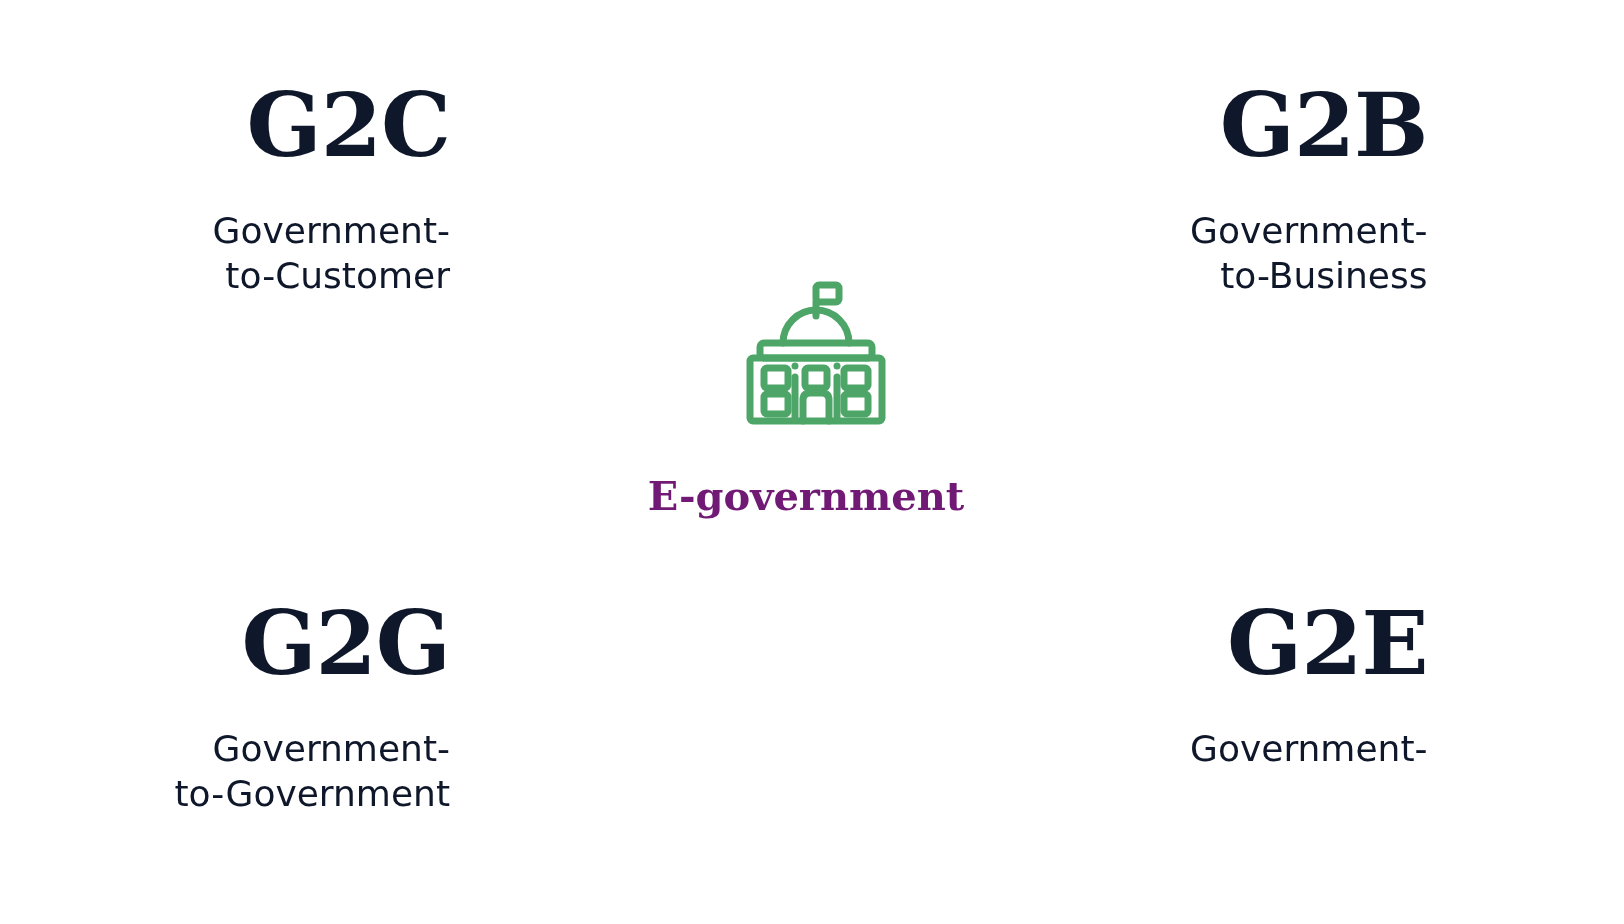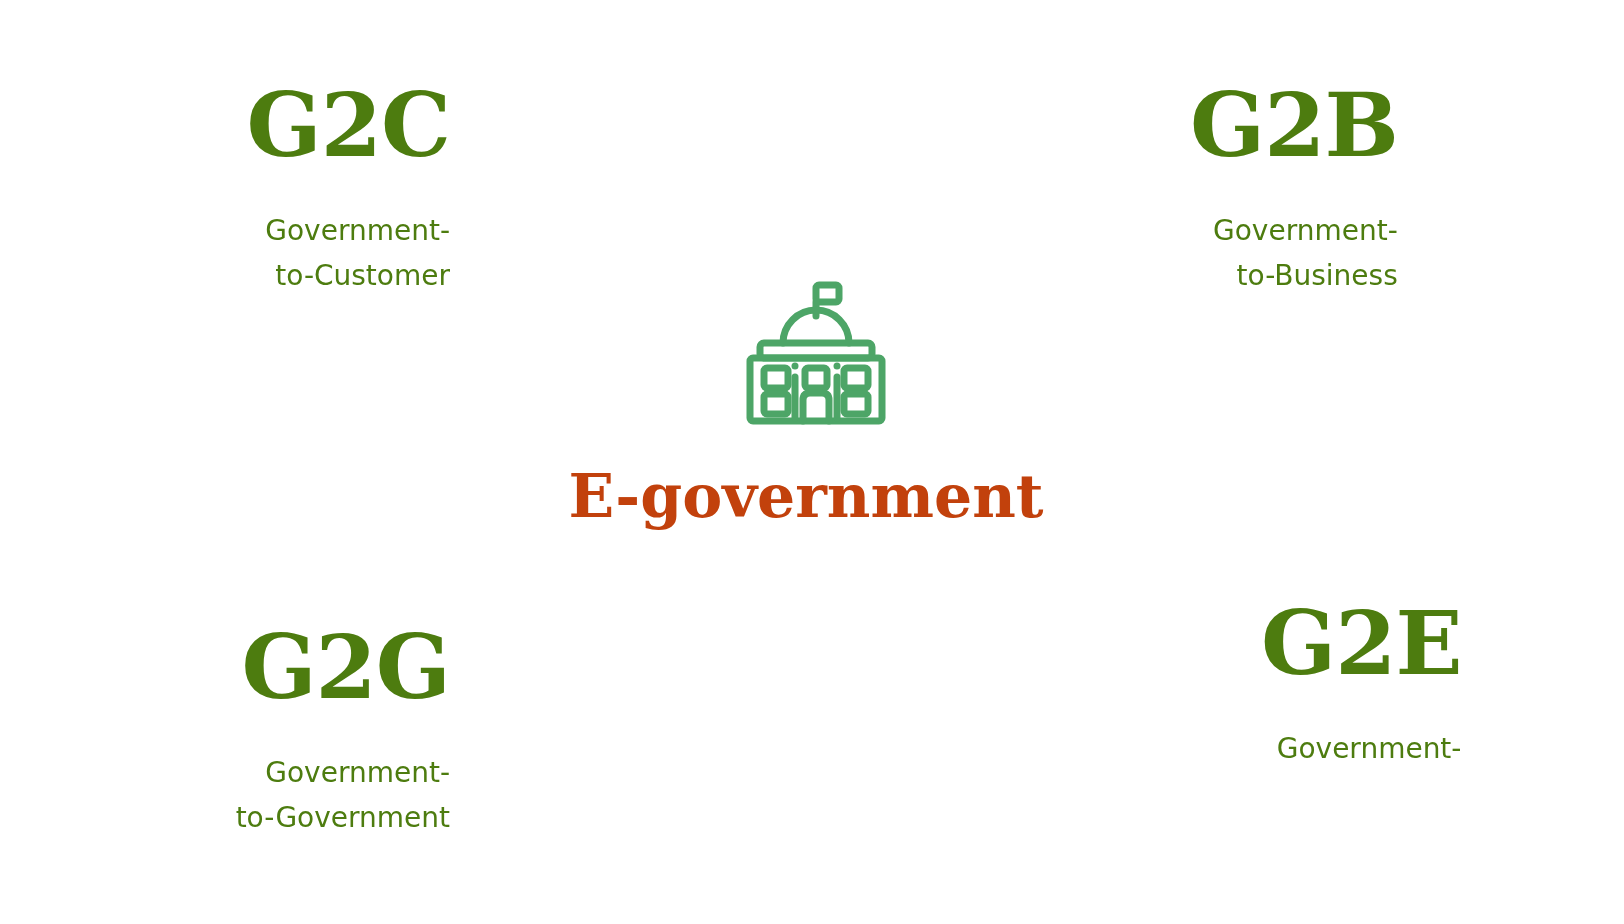--- a/index.html
+++ b/index.html
@@ -15,55 +15,55 @@
     overflow: hidden;
     font-family: "DejaVu Sans", sans-serif;
   }
   .ring-svg {
     position: absolute;
     left: 0;
     top: 0;
   }
   .quad-label {
     position: absolute;
-    color: #4d7c0f;
+    color: #0f172a;
   }
   .quad-label .abbr {
     font-family: "DejaVu Serif", serif;
     font-weight: bold;
     font-size: 88px;
     line-height: 90px;
     letter-spacing: -1px;
   }
   .quad-label .sub {
     margin-top: 38px;
     font-family: "DejaVu Sans", sans-serif;
     font-weight: normal;
-    font-size: 28px;
+    font-size: 36px;
     line-height: 45px;
   }
   .align-right { text-align: right; }
   .align-left  { text-align: right; }
 
   .pos-g2c { top: 80px;  right: 1174px; }
   .pos-g2b { top: 80px;  left: 1190px; }
-  .pos-g2g { top: 598px; right: 1174px; margin-top: 24px; }
-  .pos-g2e { top: 598px; left: 1261px; }
+  .pos-g2g { top: 598px; right: 1174px; }
+  .pos-g2e { top: 598px; left: 1190px; }
 
   .center-title {
     position: absolute;
     top: 464px;
     left: 806px;
     transform: translateX(-50%);
     font-family: "DejaVu Serif", serif;
     font-weight: bold;
-    font-size: 60px;
+    font-size: 40px;
     line-height: 64px;
     white-space: nowrap;
-    color: #c2410c;
+    color: #701a75;
   }
 </style>
 </head>
 <body>
 
 <div class="canvas">
 
   <svg class="ring-svg" width="1624" height="924" viewBox="0 0 1624 924">
     <defs>
       <clipPath id="clip-tl">

